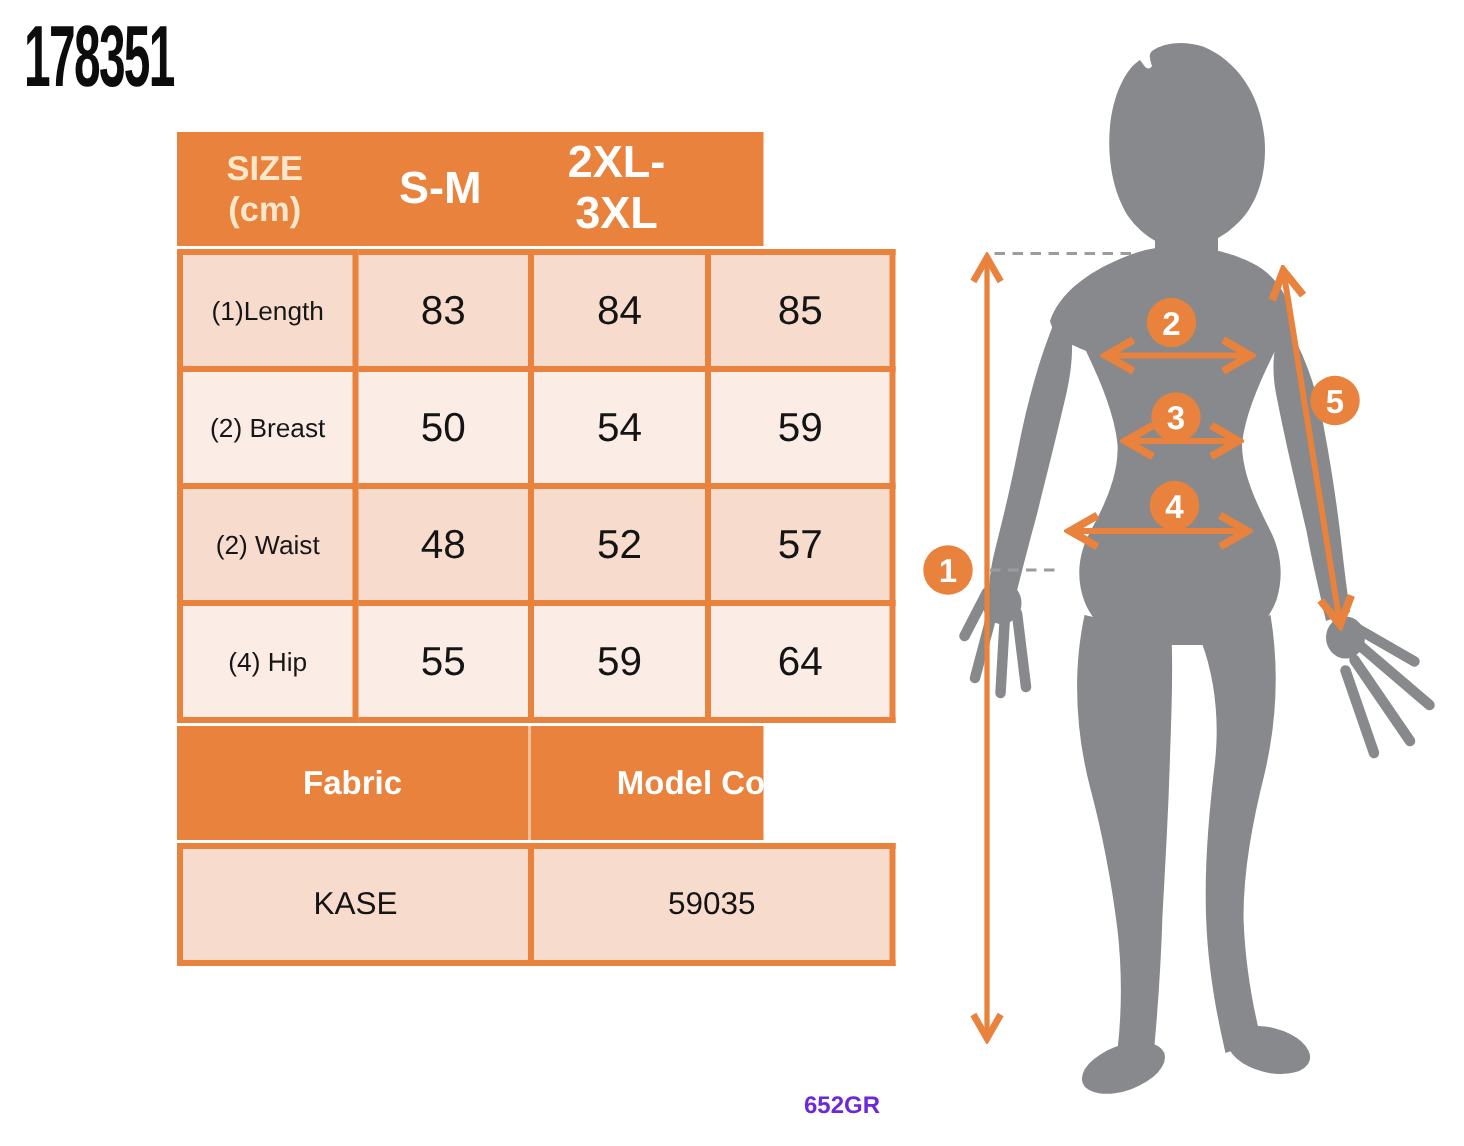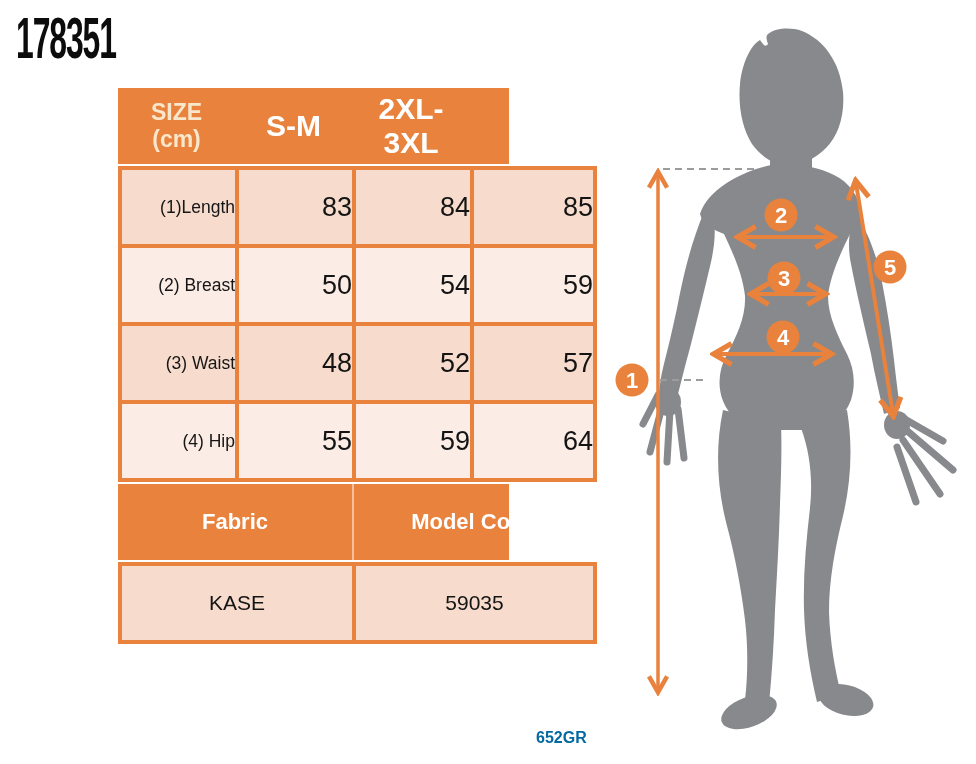--- a/index.html
+++ b/index.html
@@ -29,21 +29,21 @@
   }
   .head-band .corner{
     white-space:pre-line;color:var(--header-text-cream);
     font-weight:700;font-size:23px;line-height:1.18;text-align:center;
   }
   .head-band .col-h{color:#fff;font-weight:700;font-size:30px;text-align:center;}
 
   table.data-grid{border-collapse:collapse;table-layout:fixed;width:475px;}
   table.data-grid td{
     border:4px solid var(--accent-orange);
-    text-align:right;vertical-align:middle;padding:0;
+    text-align:center;vertical-align:middle;padding:0;
   }
   tr.r-norm{height:78px;}
   tr.r-tall{height:89px;}
   tr.row-a td{background:var(--row-dark);}
   tr.row-b td{background:var(--row-light);}
   td.cell-label{font-size:17.5px;color:#161616;line-height:1.3;padding:0 8px;}
   td.cell-val{font-size:27px;color:var(--text-black);}
 
   .info-band{
     display:grid;grid-template-columns:234px 2px 239px;
@@ -52,21 +52,21 @@
   .info-band .seg{color:#fff;font-weight:700;font-size:22px;text-align:center;}
   .info-band .divider{height:100%;background:rgba(255,244,232,0.55);}
 
   table.info-grid{border-collapse:collapse;table-layout:fixed;width:475px;}
   table.info-grid td{
     border:4px solid var(--accent-orange);background:var(--row-dark);
     height:78px;text-align:center;vertical-align:middle;
     font-size:21px;color:var(--text-black);
   }
 
-  .footer-code{position:absolute;left:536px;top:729px;font-size:16px;font-weight:700;color:#0369a1;}
+  .footer-code{position:absolute;left:536px;top:729px;font-size:16px;font-weight:700;color:#6d28d9;}
 
   svg.figure{position:absolute;left:600px;top:8px;}
   .sil{fill:var(--silhouette-gray);}
   .sil-line{stroke:var(--silhouette-gray);stroke-width:7;stroke-linecap:round;fill:none;}
   .measure{stroke:var(--accent-orange);stroke-width:4;fill:none;
            marker-start:url(#ah);marker-end:url(#ah);}
   .measure.thin{stroke-width:3.5;}
   .dash{stroke:var(--dash-gray);stroke-width:2;stroke-dasharray:7 5;fill:none;}
   .badge{fill:var(--accent-orange);}
   .badge-num{fill:#fff;font-size:22px;font-weight:700;text-anchor:middle;
@@ -103,21 +103,21 @@
           <td class="cell-val">84</td>
           <td class="cell-val">85</td>
         </tr>
         <tr class="r-norm row-b">
           <td class="cell-label">(2) Breast</td>
           <td class="cell-val">50</td>
           <td class="cell-val">54</td>
           <td class="cell-val">59</td>
         </tr>
         <tr class="r-norm row-a">
-          <td class="cell-label">(3) Waist</td>
+          <td class="cell-label">(2) Waist</td>
           <td class="cell-val">48</td>
           <td class="cell-val">52</td>
           <td class="cell-val">57</td>
         </tr>
         <tr class="r-norm row-b">
           <td class="cell-label">(4) Hip</td>
           <td class="cell-val">55</td>
           <td class="cell-val">59</td>
           <td class="cell-val">64</td>
         </tr>

